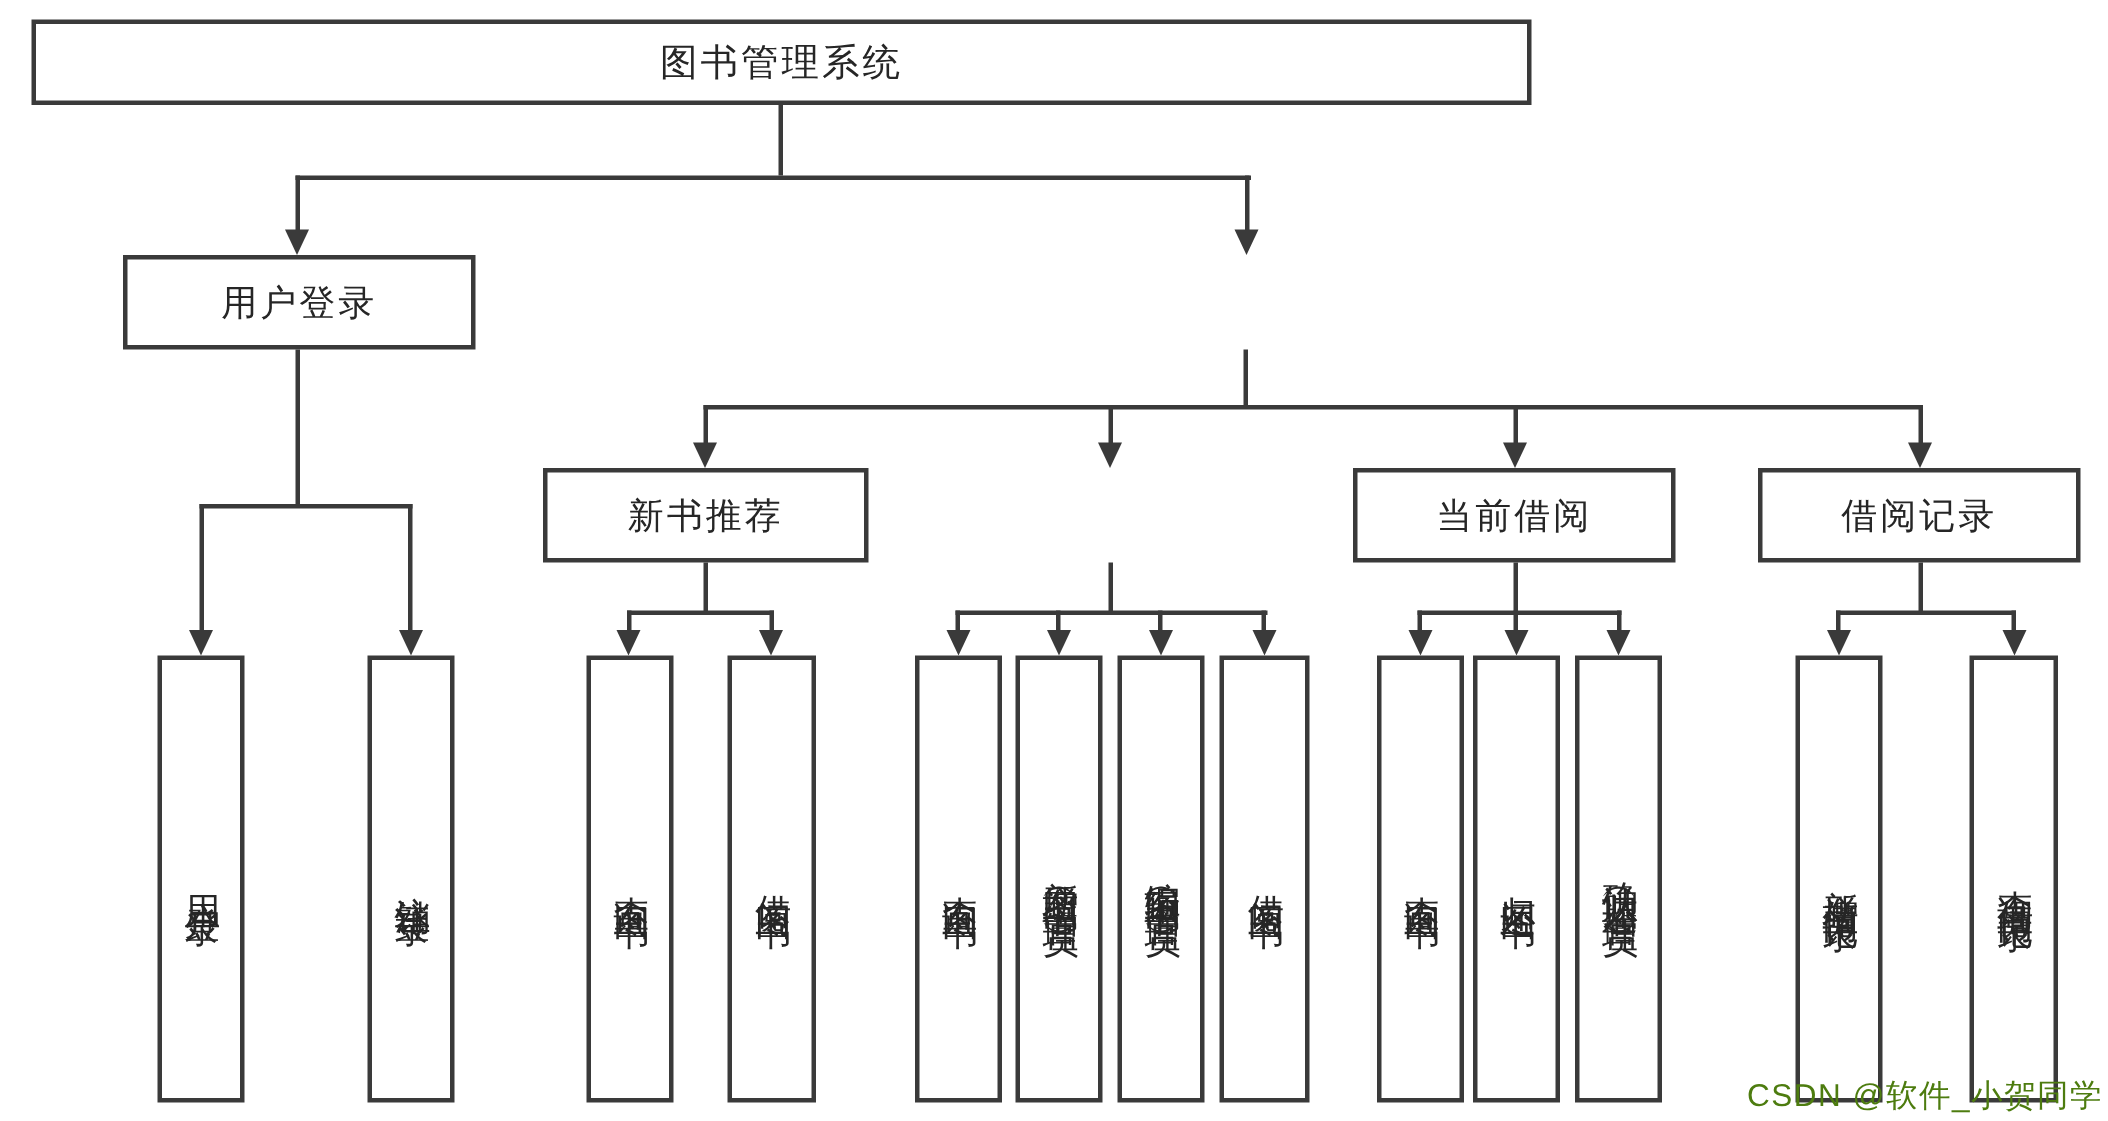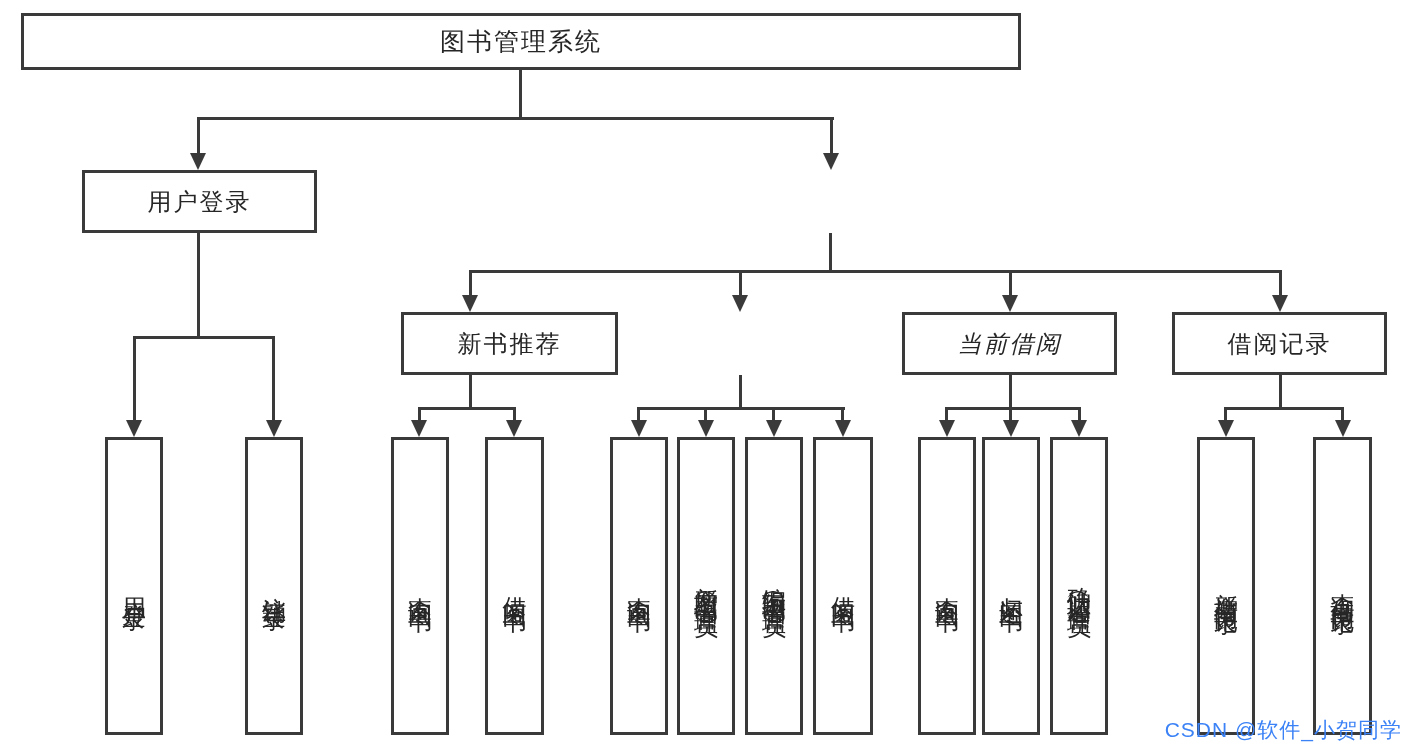--- a/index.html
+++ b/index.html
@@ -15,42 +15,42 @@
   .vbox { display: flex; align-items: center; justify-content: center; }
   .vbox span { writing-mode: vertical-rl; text-orientation: mixed;
                font-size: 24px; letter-spacing: 4px; line-height: 1; }
 
   .line { position: absolute; background: #3a3a3a; }
   .arrow { position: absolute; width: 0; height: 0;
            border-left: 8px solid transparent; border-right: 8px solid transparent;
            border-top: 17px solid #3a3a3a; }
 
   .watermark { position: absolute; right: 3px; bottom: 3px; font-size: 21px;
-               color: #3b82f6; letter-spacing: 1px; white-space: nowrap; }
+               color: #4d7c0f; letter-spacing: 1px; white-space: nowrap; }
 </style>
 </head>
 <body>
 
 <div class="stage">
 
   <div class="box hbox root" style="left:21px; top:13px; width:1000px; height:57px;">
     <span>图书管理系统</span>
   </div>
 
   <div class="box hbox" style="left:82px; top:170px; width:235px; height:63px;">
     <span>用户登录</span>
   </div>
 
 
-  <div class="box hbox" style="left:362px; top:312px; width:217px; height:63px;margin-left:39px;">
+  <div class="box hbox" style="left:362px; top:312px; width:217px; height:63px;">
     <span>新书推荐</span>
   </div>
 
 
-  <div class="box hbox" style="left:902px; top:312px; width:215px; height:63px;font-style:italic;">
+  <div class="box hbox" style="left:902px; top:312px; width:215px; height:63px;">
     <span>当前借阅</span>
   </div>
 
   <div class="box hbox" style="left:1172px; top:312px; width:215px; height:63px;justify-content:center;">
     <span>借阅记录</span>
   </div>
 
   <div class="box vbox" style="left:105px; top:437px; width:58px; height:298px;">
     <span>用户登录</span>
   </div>

